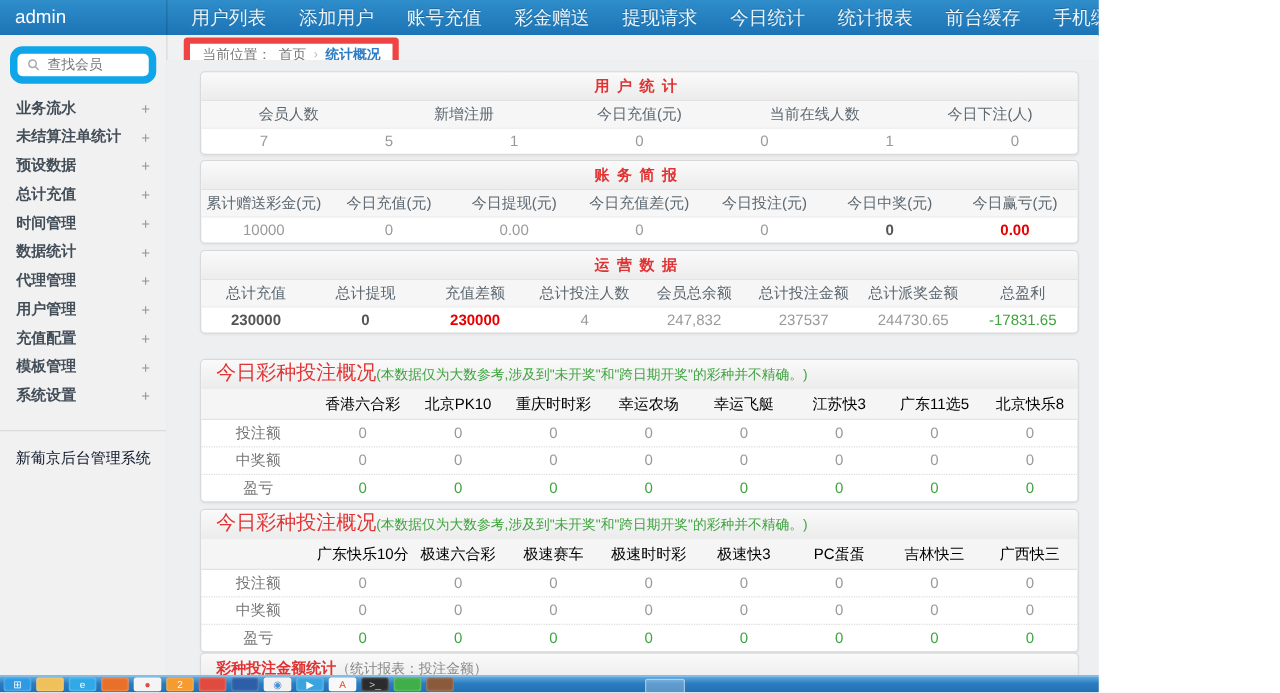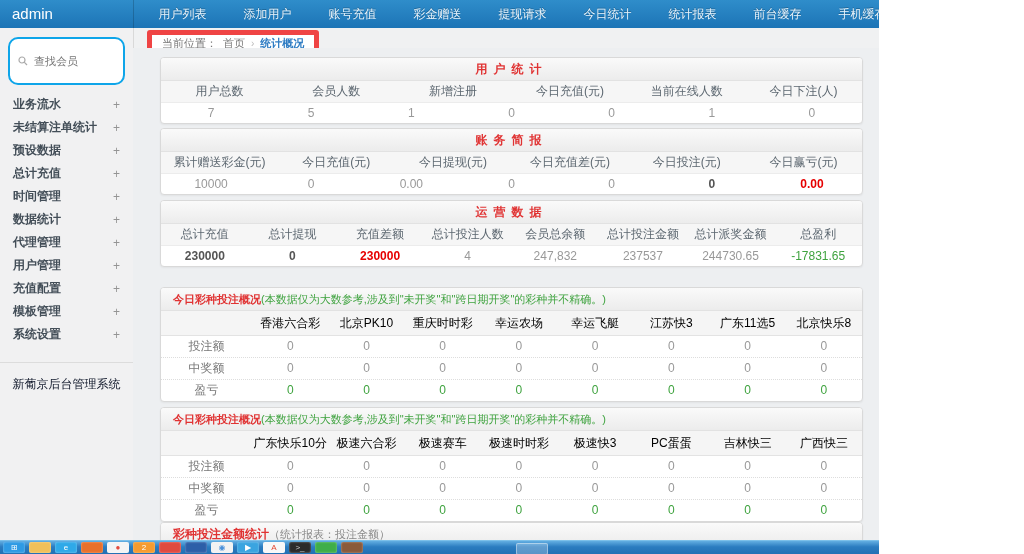--- a/index.html
+++ b/index.html
@@ -6,39 +6,39 @@
   .page{position:relative;width:879px;height:554px;overflow:hidden;background:#edeff1;
         font-family:"Liberation Sans","DejaVu Sans",sans-serif;font-size:12px;color:#666;}
 
   
   .topbar{position:absolute;top:0;left:0;width:1024px;height:28px;
           background:linear-gradient(180deg,#2f8dca,#1c74b6);border-bottom:1px solid #176199;}
   .brand{position:absolute;left:12px;top:0;line-height:28px;color:#fff;font-size:15px;}
   .topbar-divider{position:absolute;left:133px;top:0;width:1px;height:28px;background:rgba(0,0,0,.18);}
   .topnav{position:absolute;left:140px;right:10px;top:0;height:28px;display:flex;
           align-items:center;justify-content:space-around;}
-  .nav-item{color:#eaf4fb;font-size:12px;cursor:pointer;text-shadow:0 -1px 0 rgba(0,0,0,.25);font-family:Liberation Serif, serif;}
+  .nav-item{color:#eaf4fb;font-size:15px;cursor:pointer;text-shadow:0 -1px 0 rgba(0,0,0,.25);font-family:Liberation Serif, serif;}
   .logout-pill{background:#86b8dd;border-radius:10px;padding:2px 12px;color:#f2f9ff;
                box-shadow:inset 0 1px 2px rgba(0,0,0,.2);cursor:pointer;font-size:12px;}
 
   
   .crumbbar{position:absolute;left:133px;top:28px;right:0;height:20px;background:#f0f1f2;}
   .crumbbox{position:absolute;left:14px;top:2px;display:inline-flex;align-items:center;gap:6px;
             background:#fff;border:5px solid #ef4444;border-radius:3px;padding:1px 10px;height:14px;
             font-size:11px;}
   .crumb-prefix{color:#777;}
   .crumb-sep{color:#bbb;font-size:10px;}
   .crumb-current{color:#2e7cc3;font-weight:bold;cursor:pointer;}
   .crumb-home{color:#777;cursor:pointer;}
 
   
   .sidebar{position:absolute;left:0;top:28px;width:133px;bottom:14px;background:#f1f1f2;
            border-right:1px solid #d9d9d9;}
-  .searchbox{margin:9px 8px 8px 8px;height:18px;background:#fff;border:2px solid #0ea5e9;
-             border-radius:10px;display:flex;align-items:center;padding:13px 8px;gap:4px;}
+  .searchbox{margin:9px 8px 8px 8px;height:18px;background:#fff;border:6px solid #0ea5e9;
+             border-radius:10px;display:flex;align-items:center;padding:0 8px;gap:4px;}
   .searchbox input{border:none;outline:none;background:transparent;width:100%;
                    font-size:11px;color:#888;font-family:inherit;}
   .search-svg{flex:0 0 auto;}
   .menu-item{height:23px;display:flex;align-items:center;justify-content:space-between;
              padding:0 13px;color:#434e58;font-weight:bold;font-size:12px;cursor:pointer;}
   .menu-plus{color:#949494;font-weight:normal;}
   .side-divider{margin:16px 0 0 0;border-top:1px solid #dcdcdc;}
   .side-footer{margin-top:13px;text-align:center;color:#0f172a;font-size:12px;}
 
   
@@ -52,21 +52,21 @@
   .strip-head{height:21px;line-height:21px;background:#f6f6f6;}
   .strip-head .cell{color:#5c6770;}
   .strip-vals{height:20px;line-height:20px;border-top:1px solid #ececec;color:#999;}
   .cell{flex:1;text-align:center;white-space:nowrap;overflow:hidden;}
   .b{color:#555;font-weight:bold;}
   .r{color:#e60000;font-weight:bold;}
   .g{color:#3fa33f;}
 
   .lot-title{height:22px;line-height:22px;background:linear-gradient(#fafafa,#ececec);
              border-bottom:1px solid #e2e2e2;padding-left:12px;font-size:11px;}
-  .lot-title .lt{color:#e03333;font-weight:bold;font-size:11px;}
+  .lot-title .lt{color:#e03333;font-weight:normal;font-size:16px;}
   .lot-title .ln{color:#3fa33f;}
   .lot-row{display:flex;height:21px;line-height:21px;color:#999;}
   .lot-head{height:24px;line-height:24px;background:#f5f5f5;border-bottom:1px solid #e3e3e3;color:#000000;}
   .lot-body .lot-row{border-top:1px dotted #ddd;}
   .lot-body .lot-row:first-child{border-top:none;}
   .lot-row .lbl{flex:0 0 13%;text-align:center;color:#777;}
   .lot-row.g .val{color:#3fa33f;}
 
   .amt-title{height:22px;line-height:22px;background:linear-gradient(#fafafa,#ececec);
              border-bottom:1px solid #e2e2e2;padding-left:12px;font-size:11px;}
@@ -198,21 +198,20 @@
     <div class="side-divider"></div>
     <div class="side-footer">新葡京后台管理系统</div>
   </div>
 
   <div class="content">
 
     <div class="tbl" style="top:9px;">
       <div class="tbl-title">用户统计</div>
       <div class="strip-row strip-head">
 
-          <div class="cell">用户总数</div>
 
           <div class="cell">会员人数</div>
 
           <div class="cell">新增注册</div>
 
 
           <div class="cell">今日充值(元)</div>
 
           <div class="cell">当前在线人数</div>
 
@@ -245,20 +244,21 @@
           <div class="cell">累计赠送彩金(元)</div>
 
           <div class="cell">今日充值(元)</div>
 
           <div class="cell">今日提现(元)</div>
 
           <div class="cell">今日充值差(元)</div>
 
           <div class="cell">今日投注(元)</div>
 
+          <div class="cell">今日中奖(元)</div>
 
           <div class="cell">今日赢亏(元)</div>
 
       </div>
       <div class="strip-row strip-vals">
 
           <div class="cell">10000</div>
 
           <div class="cell">0</div>
 

